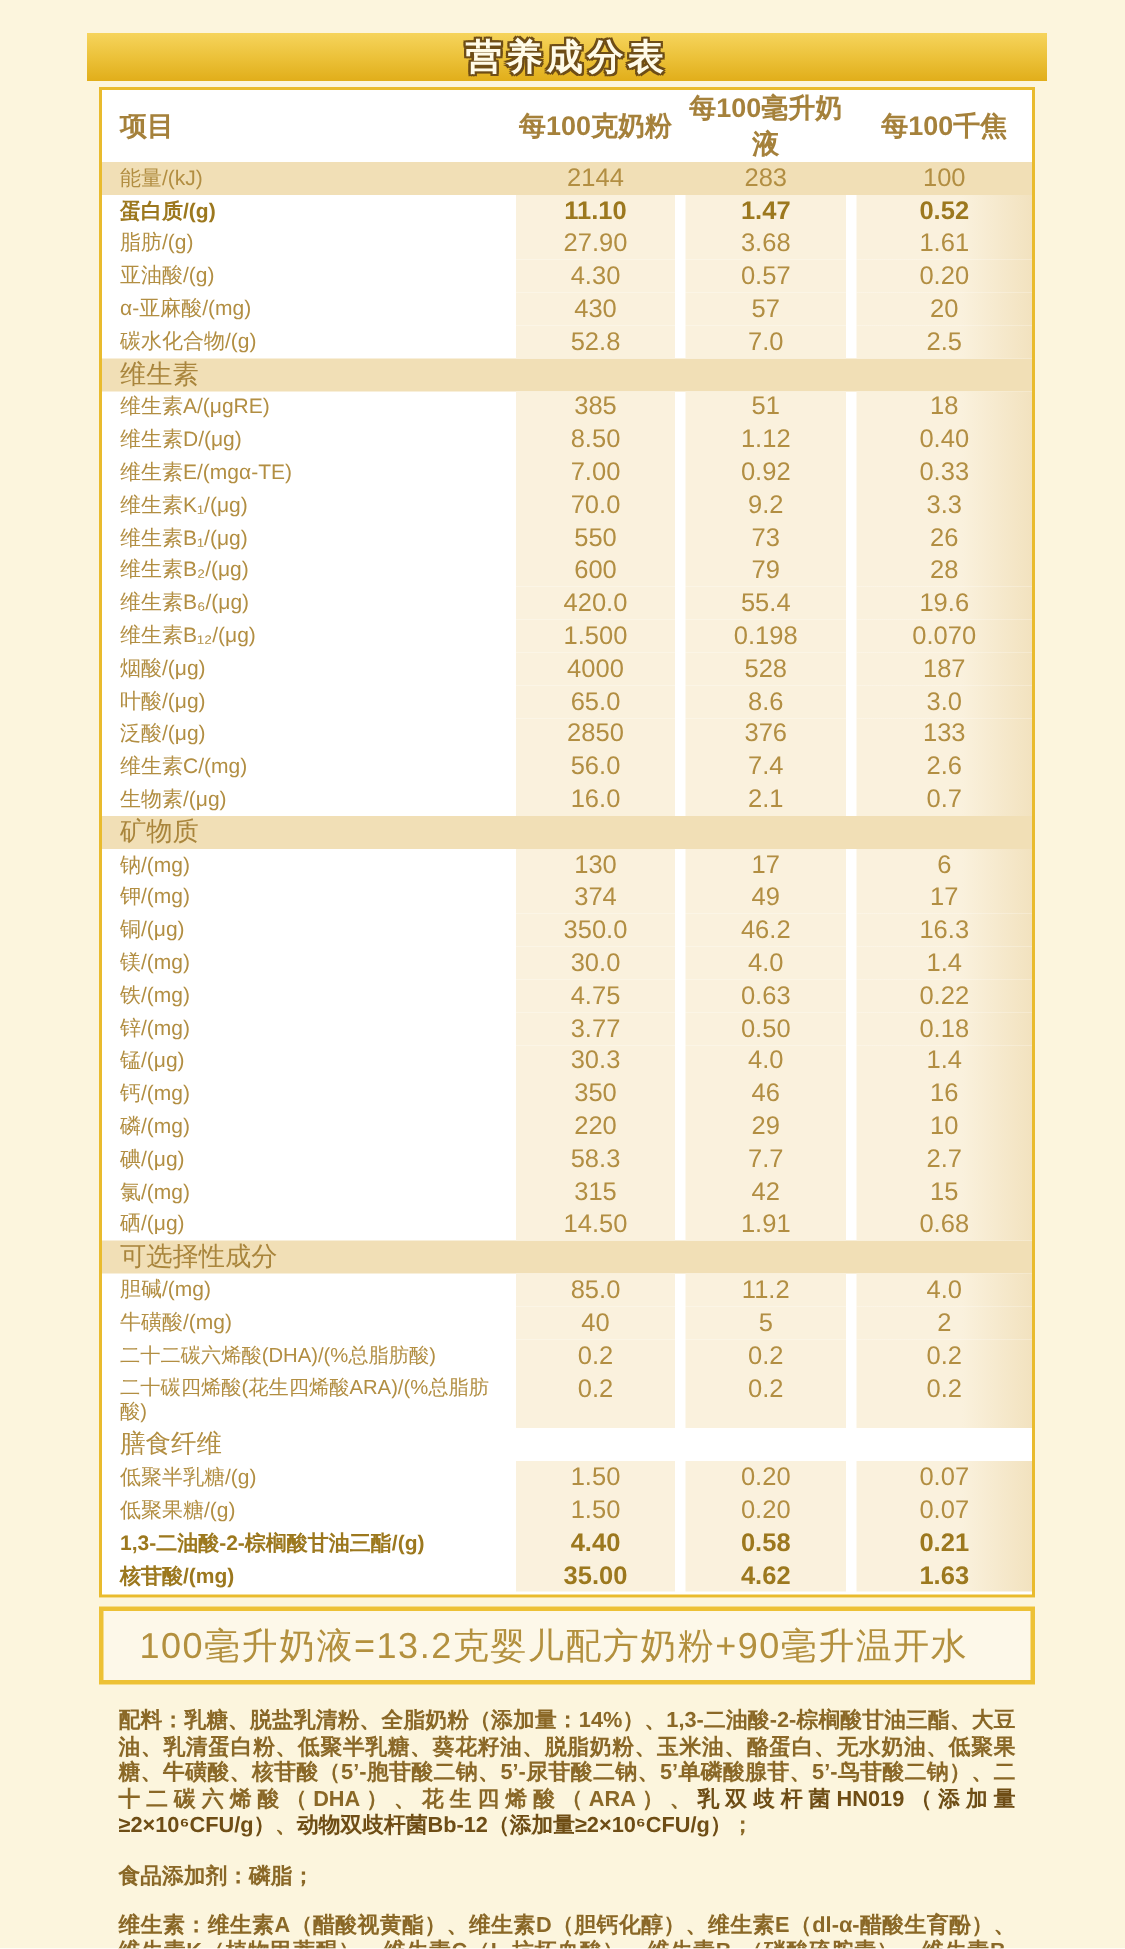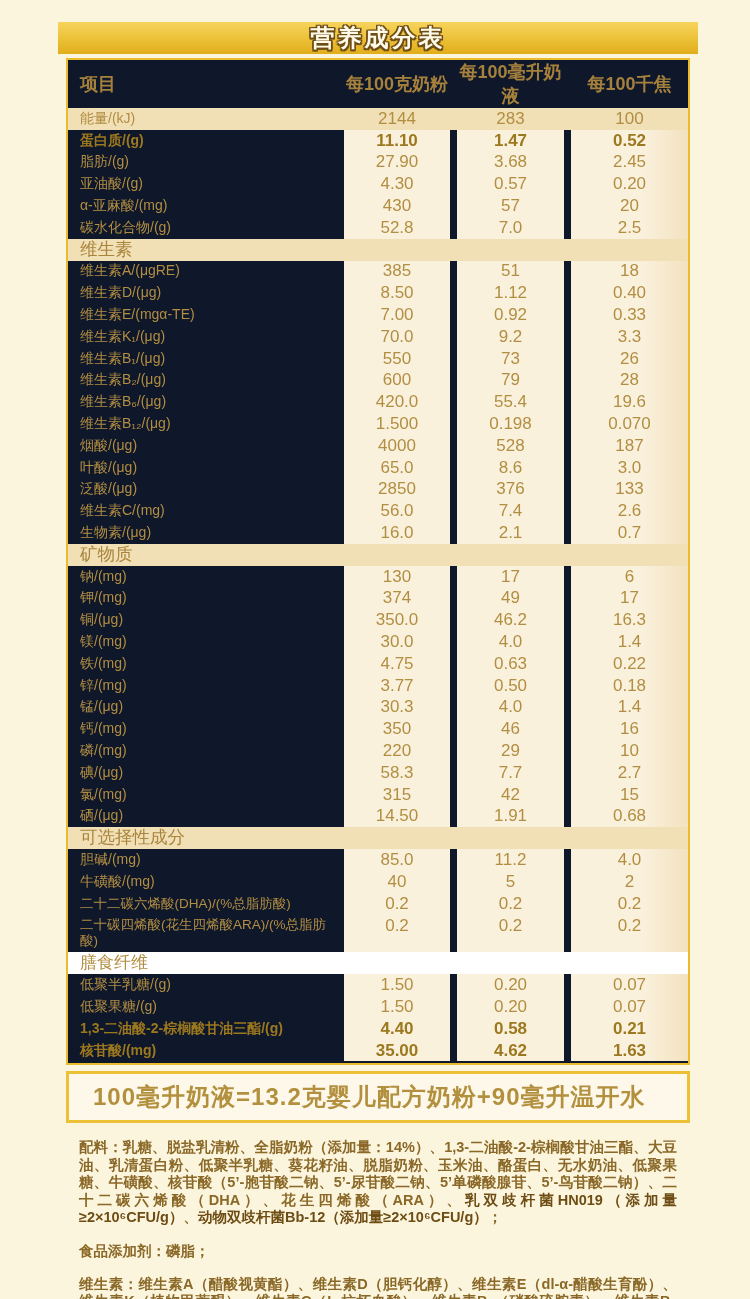--- a/index.html
+++ b/index.html
@@ -19,21 +19,21 @@
   .band-title{
     font-size:24px;font-weight:800;letter-spacing:3px;color:#fffbe8;
     text-shadow:-1.5px -1.5px 0 #6e4d16,1.5px -1.5px 0 #6e4d16,
                 -1.5px 1.5px 0 #6e4d16,1.5px 1.5px 0 #6e4d16,
                 0 -1.5px 0 #6e4d16,0 1.5px 0 #6e4d16,
                 -1.5px 0 0 #6e4d16,1.5px 0 0 #6e4d16;
   }
 
   
   .table-box{
-    margin:4px 8px 0;background:#0f172a;border:2px solid #e9bb2d;padding-bottom:2px;
+    margin:4px 8px 0;background:#ffffff;border:2px solid #e9bb2d;padding-bottom:2px;
   }
   .r{
     display:grid;grid-template-columns:1fr 106px 107px 117px;column-gap:7px;
     align-items:center;min-height:21.8px;
   }
   .lbl{
     padding-left:12px;font-size:14px;color:#b28e42;font-weight:500;white-space:nowrap;
   }
   .val{
     font-size:17px;color:#b28e42;font-weight:500;text-align:center;
@@ -58,21 +58,21 @@
   .bold .lbl,.bold .val{color:#9c781e;font-weight:800;}
   .small .lbl{font-size:13.5px;white-space:normal;line-height:16px;}
   .wrap{min-height:38px;}
   .wrap .val{align-items:flex-start;padding-top:2px;}
 
   
   .formula-box{
     margin:6px 8px 0;height:46px;border:3px solid #edc135;background:#fdf8e9;
     display:flex;align-items:center;padding-left:24px;
   }
-  .formula-text{font-size:24px;color:#b3903e;font-weight:700;letter-spacing:1px;}
+  .formula-text{font-size:24px;color:#b3903e;font-weight:400;letter-spacing:1px;}
 
   
   .ingredients{
     margin:10px 5px 0 5px;color:#8a6827;font-weight:700;
     font-size:14.5px;line-height:17.4px;text-align:justify;
   }
   .ing-p{margin:16px;}
   .run{color:inherit;}
   .run.heavy{font-weight:900;color:#6e4d15;}
 </style>
@@ -103,21 +103,21 @@
           <div class="r item bold">
             <div class="lbl">蛋白质/(g)</div>
             <div class="val c1">11.10</div>
             <div class="val c2">1.47</div>
             <div class="val c3">0.52</div>
           </div>
           <div class="r item">
             <div class="lbl">脂肪/(g)</div>
             <div class="val c1">27.90</div>
             <div class="val c2">3.68</div>
-            <div class="val c3">2.45</div>
+            <div class="val c3">1.61</div>
           </div>
           <div class="r item">
             <div class="lbl">亚油酸/(g)</div>
             <div class="val c1">4.30</div>
             <div class="val c2">0.57</div>
             <div class="val c3">0.20</div>
           </div>
           <div class="r item">
             <div class="lbl">α-亚麻酸/(mg)</div>
             <div class="val c1">430</div>

